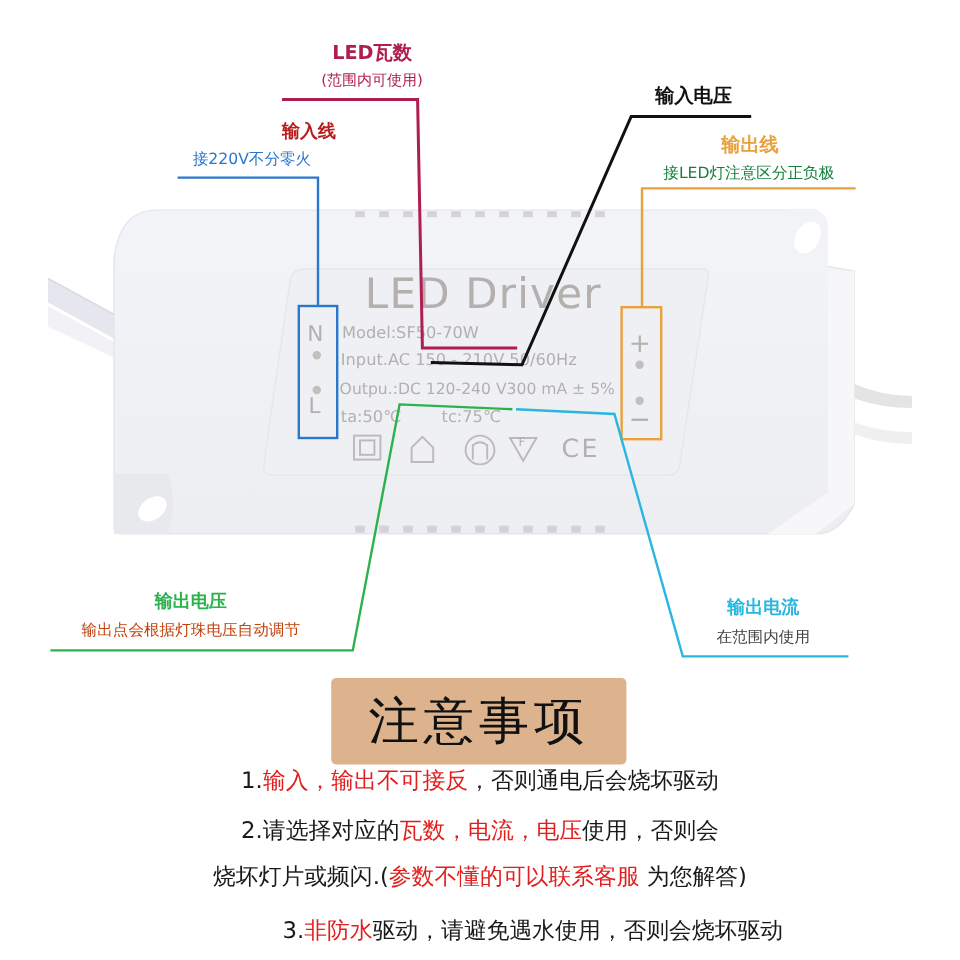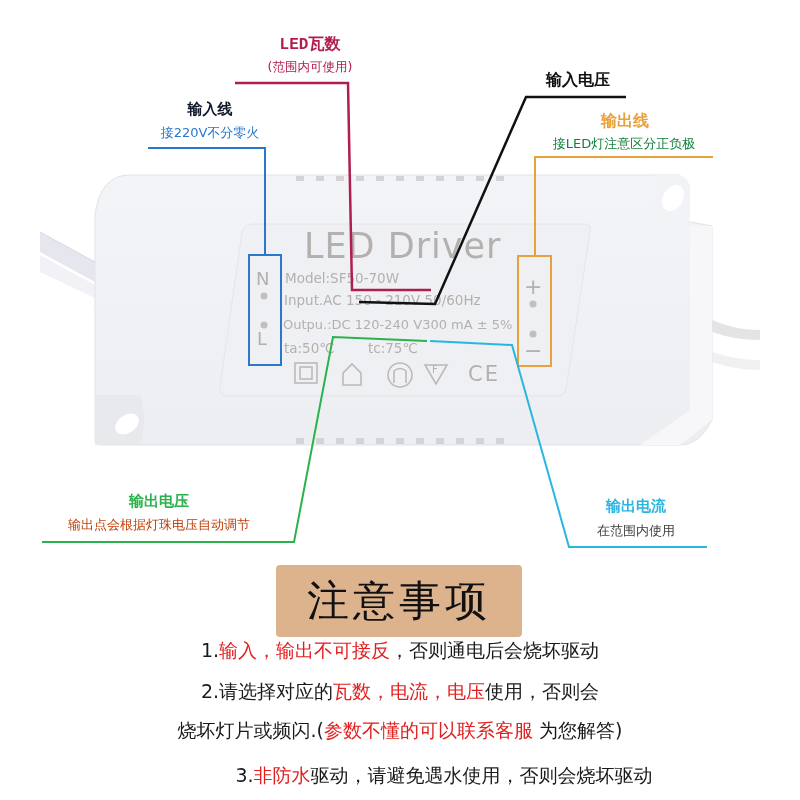--- a/index.html
+++ b/index.html
@@ -129,24 +129,24 @@
   <polyline points="626,97 526,97 435,304 359,302" fill="none" stroke="#111111" stroke-width="2.5"></polyline>
 
   <polyline points="713,157 535,157 535,256" fill="none" stroke="#e8a13c" stroke-width="2"></polyline>
   <rect x="518" y="256" width="33" height="110" fill="none" stroke="#e8a13c" stroke-width="2"></rect>
 
   <polyline points="427,341 333,337 294,542 42,542" fill="none" stroke="#2bb24c" stroke-width="2"></polyline>
 
   <polyline points="430,341 512,345 569,547 707,547" fill="none" stroke="#29b6e0" stroke-width="2"></polyline>
 </svg>
 
-<div class="abs callout-title" style="left:230px; top:34px; width:160px; color:#b01e4f; font-size:16px;font-family:Liberation Mono, monospace;">LED瓦数</div>
+<div class="abs callout-title" style="left:230px; top:34px; width:160px; color:#b01e4f; font-size:16px;">LED瓦数</div>
 <div class="abs callout-sub" style="left:230px; top:59px; width:160px; color:#b01e4f; font-size:12.5px;">(范围内可使用)</div>
 
-<div class="abs callout-title" style="left:140px; top:100px; width:140px; color:#0f172a;">输入线</div>
+<div class="abs callout-title" style="left:140px; top:100px; width:140px; color:#b91c1c;text-align:right;">输入线</div>
 <div class="abs callout-sub" style="left:140px; top:124px; width:140px; color:#2a78cc;">接220V不分零火</div>
 
 <div class="abs callout-title" style="left:530px; top:70px; width:96px; color:#111111; font-size:16px;">输入电压</div>
 
 <div class="abs callout-title" style="left:540px; top:111px; width:170px; color:#e8a13c; font-size:16px;">输出线</div>
 <div class="abs callout-sub" style="left:536px; top:135px; width:176px; color:#15803d;">接LED灯注意区分正负极</div>
 
 <div class="abs callout-title" style="left:46px; top:492px; width:226px; color:#2bb24c;">输出电压</div>
 <div class="abs callout-sub" style="left:46px; top:516px; width:226px; color:#c2410c;">输出点会根据灯珠电压自动调节</div>
 

